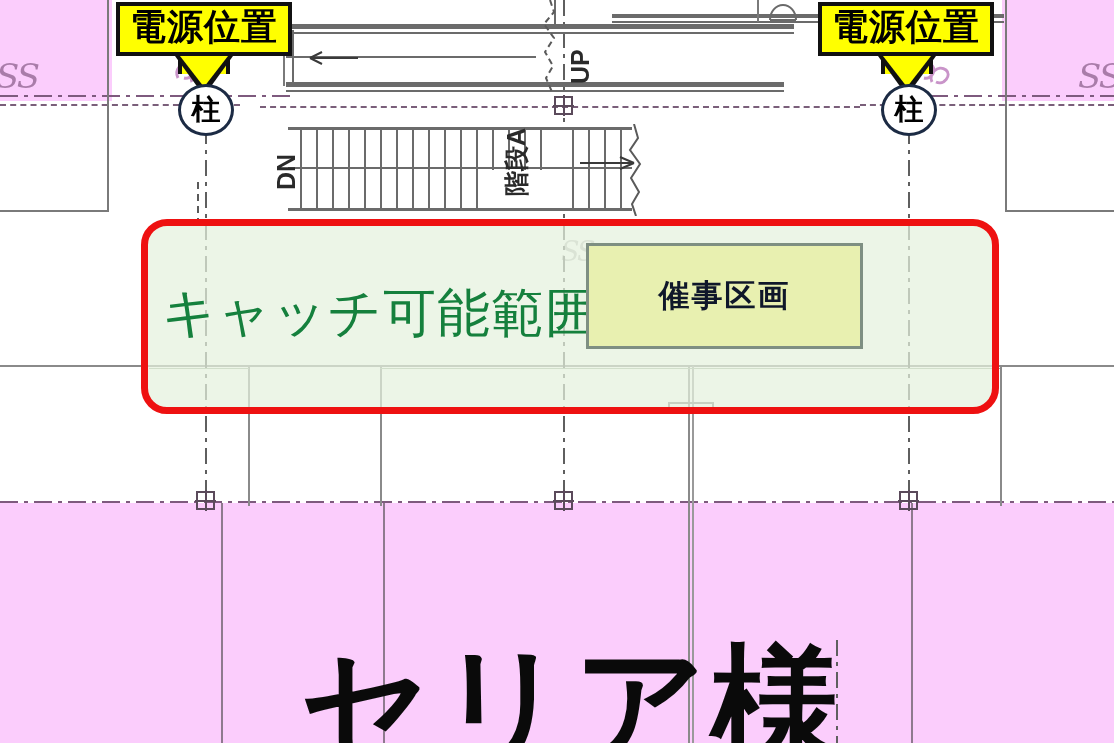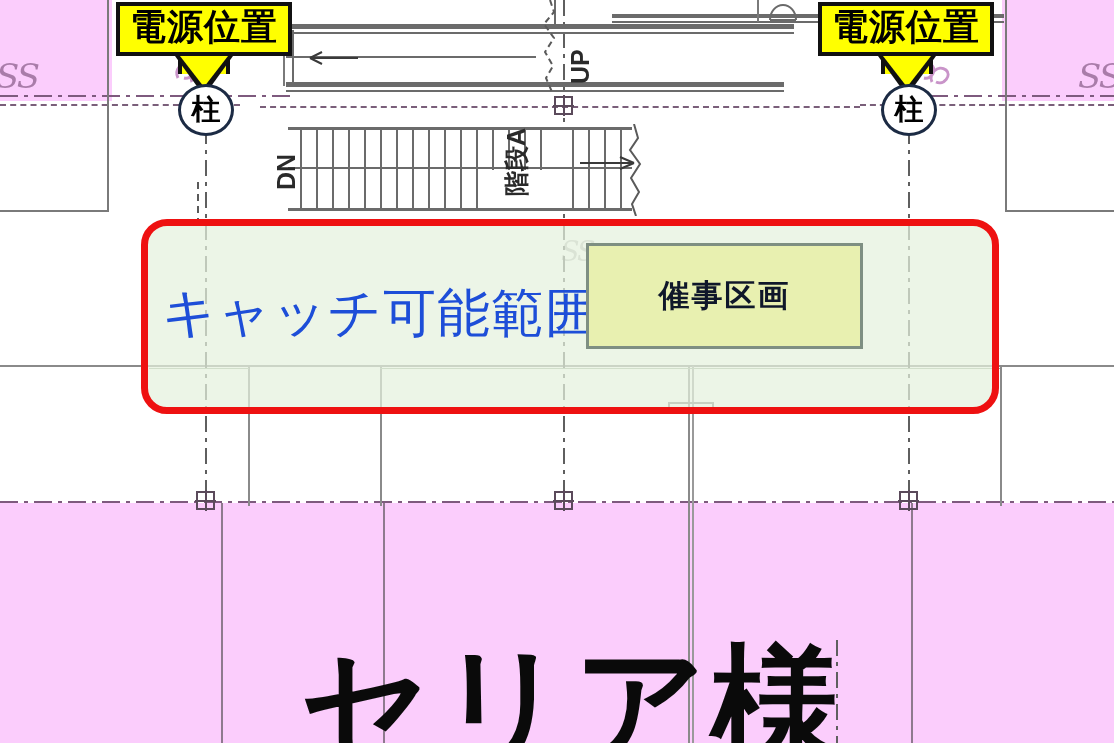--- a/index.html
+++ b/index.html
@@ -115,21 +115,21 @@
     left: 141px; top: 219px;
     width: 858px; height: 195px;
     border: 7px solid #ee1111;
     border-radius: 26px;
     background: rgba(228,241,222,0.72);
   }
   #catch-label {
     position: absolute;
     left: 162px; top: 278px;
     font-size: 53px;
-    color: #1d4ed8;
+    color: #15803d;
     font-weight: 400;
     letter-spacing: 1px;
     font-family: "DejaVu Sans", sans-serif;
     white-space: nowrap;
   }
 
   
   #event-box {
     position: absolute;
     left: 586px; top: 243px;

